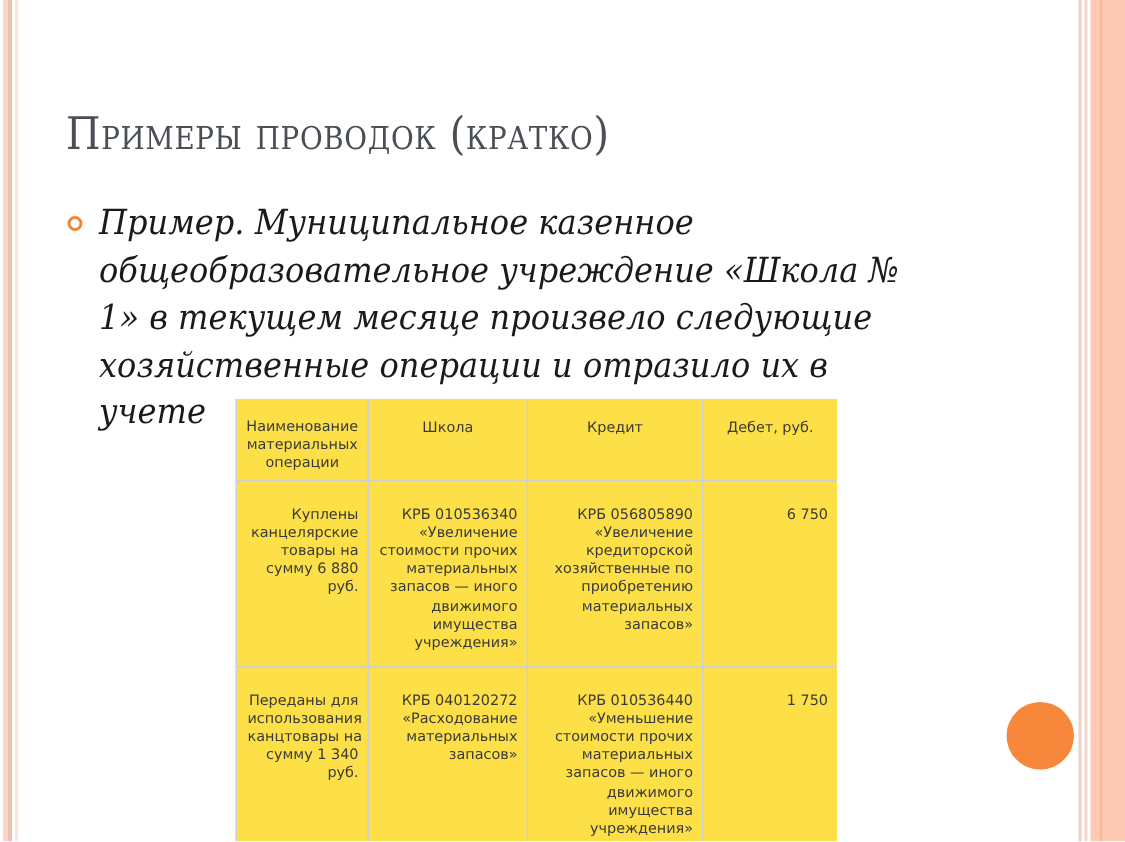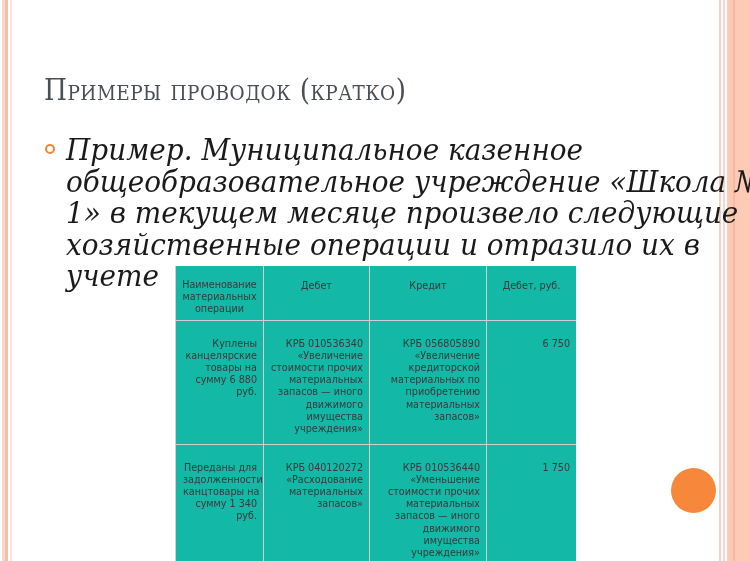--- a/index.html
+++ b/index.html
@@ -70,40 +70,39 @@
       border-radius: 50%;
       box-sizing: content-box;
     }
     .bullet-text {
       position: absolute;
       left: 66px;
       top: 134px;
       width: 600px;
       font-family: "DejaVu Serif", "Liberation Serif", serif;
       font-style: italic;
-      font-size: 30px;
+      font-size: 23px;
       line-height: 31.5px;
       color: #1a1a1a;
     }
     .bullet-text .line {
       display: block;
       white-space: nowrap;
       transform: scaleX(0.93);
       transform-origin: left top;
     }
     
     .table-wrap {
       position: absolute;
       left: 157px;
       top: 266px;
       width: 401px;
       height: 295px;
       overflow: hidden;
-      background: #14b8a6;
-      margin-left: 18px;
+      background: #fde047;
     }
     table.ops {
       border-collapse: collapse;
       table-layout: fixed;
       width: 401px;
       font-family: "DejaVu Sans", "Liberation Sans", sans-serif;
       font-size: 9.6px;
       line-height: 12.2px;
       color: #3a3a3a;
     }
@@ -173,21 +172,21 @@
         <col style="width:90px">
       </colgroup>
       <tbody>
           <tr>
         <th class="c1">
           <span class="cell-line">Наименование</span>
           <span class="cell-line">материальных</span>
           <span class="cell-line">операции</span>
         </th>
         <th class="c2">
-          <span class="cell-line">Дебет</span>
+          <span class="cell-line">Школа</span>
         </th>
         <th class="c3">
           <span class="cell-line">Кредит</span>
         </th>
         <th class="c4">
           <span class="cell-line">Дебет, руб.</span>
         </th>
       </tr>
       <tr class="row1">
         <td>
@@ -204,33 +203,33 @@
           <span class="cell-line">материальных</span>
           <span class="cell-line">запасов — иного</span>
           <span class="cell-line">движимого</span>
           <span class="cell-line">имущества</span>
           <span class="cell-line">учреждения»</span>
         </td>
         <td>
           <span class="cell-line">КРБ 056805890</span>
           <span class="cell-line">«Увеличение</span>
           <span class="cell-line">кредиторской</span>
-          <span class="cell-line">материальных по</span>
+          <span class="cell-line">хозяйственные по</span>
           <span class="cell-line">приобретению</span>
           <span class="cell-line">материальных</span>
           <span class="cell-line">запасов»</span>
         </td>
         <td>
           <span class="cell-line">6 750</span>
         </td>
       </tr>
       <tr class="row2">
         <td>
           <span class="cell-line">Переданы для</span>
-          <span class="cell-line">задолженности</span>
+          <span class="cell-line">использования</span>
           <span class="cell-line">канцтовары на</span>
           <span class="cell-line">сумму 1 340</span>
           <span class="cell-line">руб.</span>
         </td>
         <td>
           <span class="cell-line">КРБ 040120272</span>
           <span class="cell-line">«Расходование</span>
           <span class="cell-line">материальных</span>
           <span class="cell-line">запасов»</span>
         </td>

